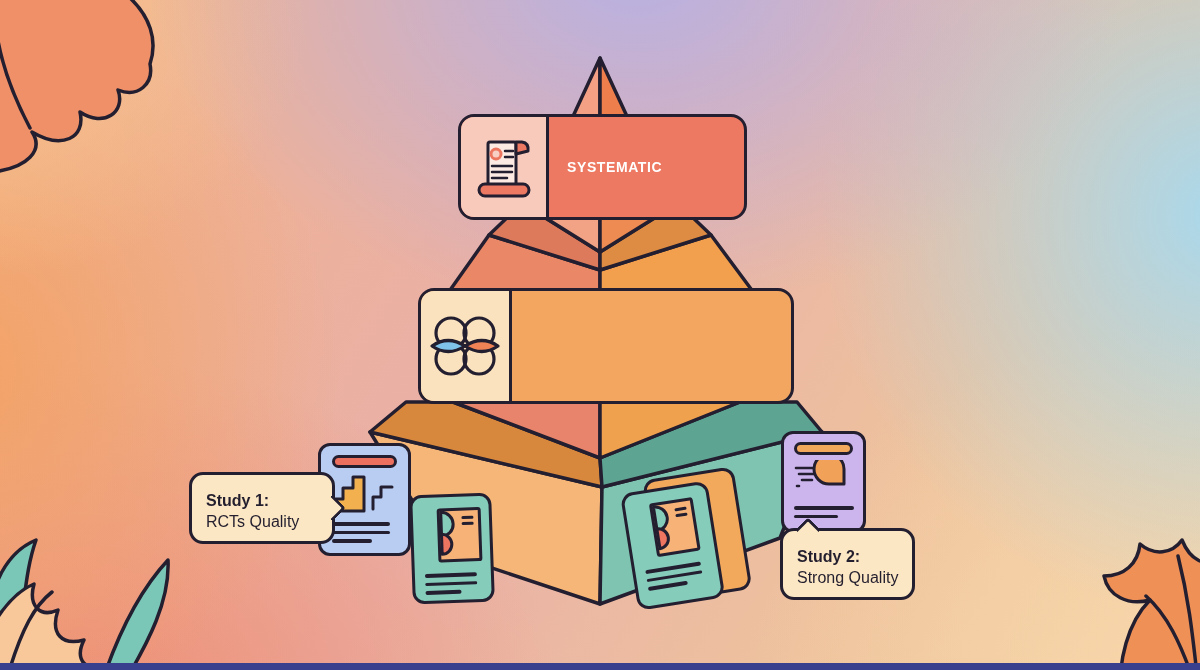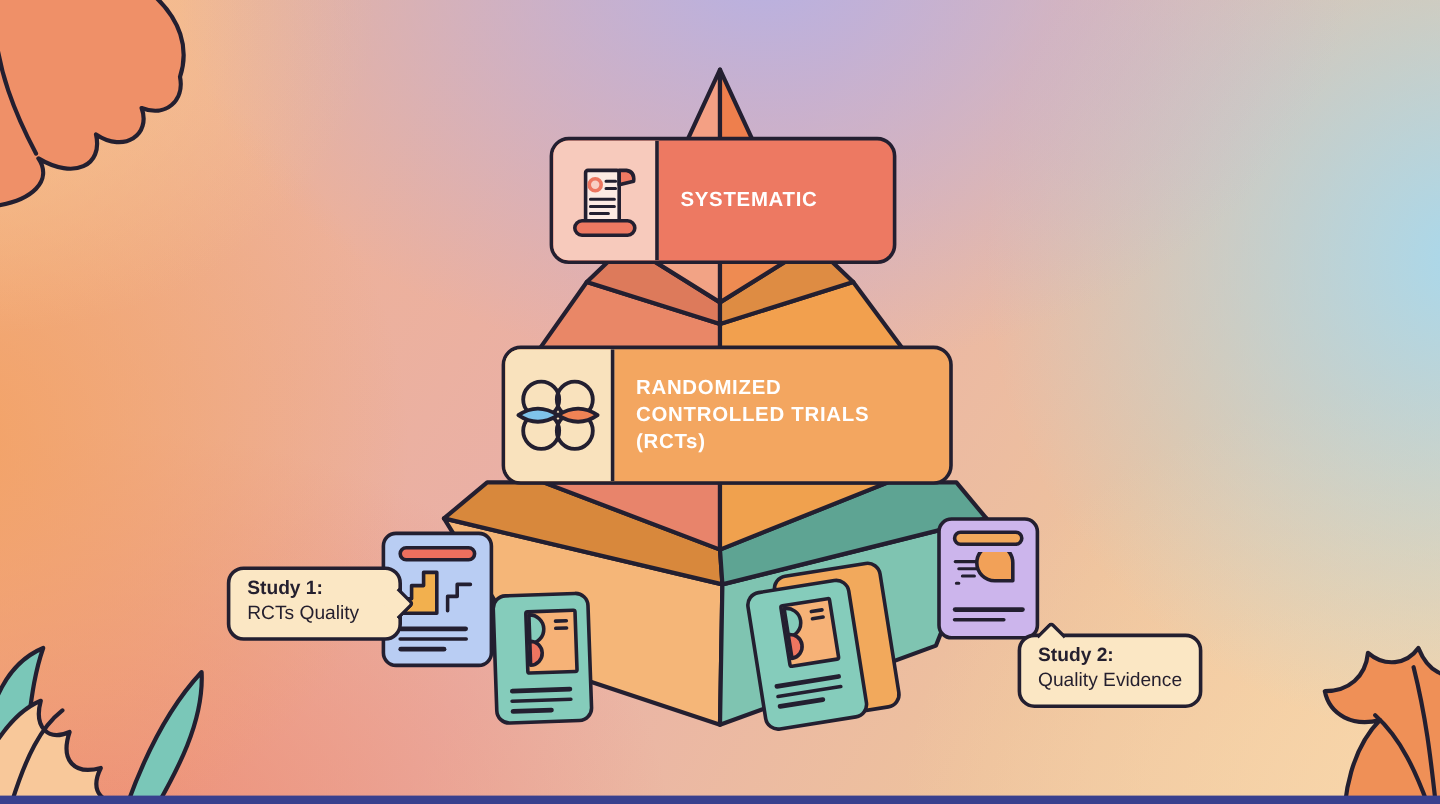--- a/index.html
+++ b/index.html
@@ -16,21 +16,21 @@
       radial-gradient(ellipse 640px 500px at 101% 101%,rgba(248,214,170,1),  rgba(248,214,170,0) 72%),
       linear-gradient(120deg,#f2b289,#e9b0a8 45%,#eec29d 75%,#f3cfa4);
   }
   svg{display:block}
   .art{position:absolute;left:0;top:0;width:1200px;height:670px;}
 
   
   .tiercard{position:absolute;display:flex;border:3.5px solid #231f30;border-radius:16px;overflow:hidden;}
   .tiercard .icon-panel{display:flex;align-items:center;justify-content:center;border-right:3.5px solid #231f30;flex:0 0 auto;}
   .tiercard .text-panel{flex:1;display:flex;flex-direction:column;justify-content:center;padding-left:18px;
-      color:#fff;font-weight:700;font-size:17px;line-height:1.33;letter-spacing:.6px;}
+      color:#fff;font-weight:700;font-size:14px;line-height:1.33;letter-spacing:.6px;}
   .card-sr{left:458px;top:114px;width:283px;height:100px;background:#ED7962;}
   .card-sr .icon-panel{width:85px;background:#F7CABC;}
   .card-rct{left:418px;top:288px;width:370px;height:110px;background:#F3A660;}
   .card-rct .icon-panel{width:88px;background:#F9E2BD;}
 
   
   .doc{position:absolute;border:3.5px solid #231f30;border-radius:12px;box-sizing:border-box;}
   .doc-blue{left:318px;top:443px;width:93px;height:113px;background:#B9CDF3;padding:9px 11px;}
   .doc-teal1{left:411px;top:494px;width:82px;height:109px;background:#85CCBB;transform:rotate(-2deg);padding:9px 10px;}
   .doc-purple{left:781px;top:431px;width:85px;height:102px;background:#CCB5EC;padding:8px 10px;}
@@ -39,21 +39,21 @@
   .stack .front{position:absolute;left:0;top:10px;width:88px;height:118px;background:#85CCBB;border:3.5px solid #231f30;border-radius:12px;box-sizing:border-box;padding:9px 10px;}
   .bar{height:13px;border:3px solid #231f30;border-radius:7px;box-sizing:border-box;}
   .bar-red{background:#ED6F5E;}
   .bar-orange{background:#F2A95C;}
   .tline{height:3.5px;background:#231f30;border-radius:2px;margin-top:5px;}
   .icon-row{display:flex;align-items:flex-end;gap:5px;margin-top:7px;}
   .b-panel{width:44px;height:54px;background:#F6B277;border:3px solid #231f30;border-radius:3px;margin:2px 0 0 14px;box-sizing:border-box;position:relative;}
 
   
   .bubble{position:absolute;background:#FBE7C4;border:3.5px solid #231f30;border-radius:14px;
-      padding:6px 14px 8px 14px;color:#241f2e;font-size:16px;line-height:1.3;z-index:5;}
+      padding:16px 14px 8px 14px;color:#241f2e;font-size:16px;line-height:1.3;z-index:5;}
   .bubble .bt{font-weight:700;}
   .tail-right{position:absolute;right:-10px;top:50%;width:16px;height:16px;background:#FBE7C4;
       border-top:3.5px solid #231f30;border-right:3.5px solid #231f30;
       transform:translateY(-50%) rotate(45deg);border-top-right-radius:4px;}
   .tail-up{position:absolute;top:-10px;left:16px;width:15px;height:15px;background:#FBE7C4;
       border-top:3.5px solid #231f30;border-left:3.5px solid #231f30;
       transform:rotate(45deg);border-top-left-radius:4px;}
 
   .bottom-strip{position:absolute;left:0;bottom:0;width:1200px;height:7px;background:#39408E;}
 </style>
@@ -129,25 +129,20 @@
       <svg width="72" height="66" viewBox="0 0 72 66">
         <g stroke="#231f30" stroke-width="3.2" fill="none" stroke-linejoin="round">
           <circle cx="22" cy="20" r="15"></circle>
           <circle cx="50" cy="20" r="15"></circle>
           <circle cx="22" cy="46" r="15"></circle>
           <circle cx="50" cy="46" r="15"></circle>
           <path d="M3,33 Q19,22 36,33 Q19,44 3,33 Z" fill="#7FC3EA"></path>
           <path d="M36,33 Q53,22 69,33 Q53,44 36,33 Z" fill="#EF8355"></path>
         </g>
       </svg>
-    </div>
-    <div class="text-panel">
-      <span>RANDOMIZED</span>
-      <span>CONTROLLED TRIALS</span>
-      <span>(RCTs)</span>
     </div>
   </div>
 
   <div class="doc doc-blue">
     <div class="bar bar-red"></div>
     <div class="icon-row">
       <svg width="34" height="38" viewBox="0 0 34 38">
         <path d="M2,36 V24 H11 V13 H21 V2 H32 V36 Z" fill="#F2B04E" stroke="#231f30" stroke-width="3" stroke-linejoin="round"></path>
       </svg>
       <svg width="23" height="30" viewBox="0 0 23 30">
@@ -205,20 +200,20 @@
     <div class="tline" style="width:60px;margin-top:4px"></div>
     <div class="tline" style="width:44px"></div>
   </div>
 
   <div class="bubble" style="left:189px;top:472px;width:112px">
     <div class="bt">Study 1:</div>
     <div>RCTs Quality</div>
     <div class="tail-right"></div>
   </div>
 
-  <div class="bubble" style="left:848px;top:528px">
+  <div class="bubble" style="left:780px;top:528px">
     <div class="bt">Study 2:</div>
-    <div>Quality Evidence</div>
+    <div>Strong Quality</div>
     <div class="tail-up"></div>
   </div>
 
   <div class="bottom-strip"></div>
 </div>
 
 </body></html>

